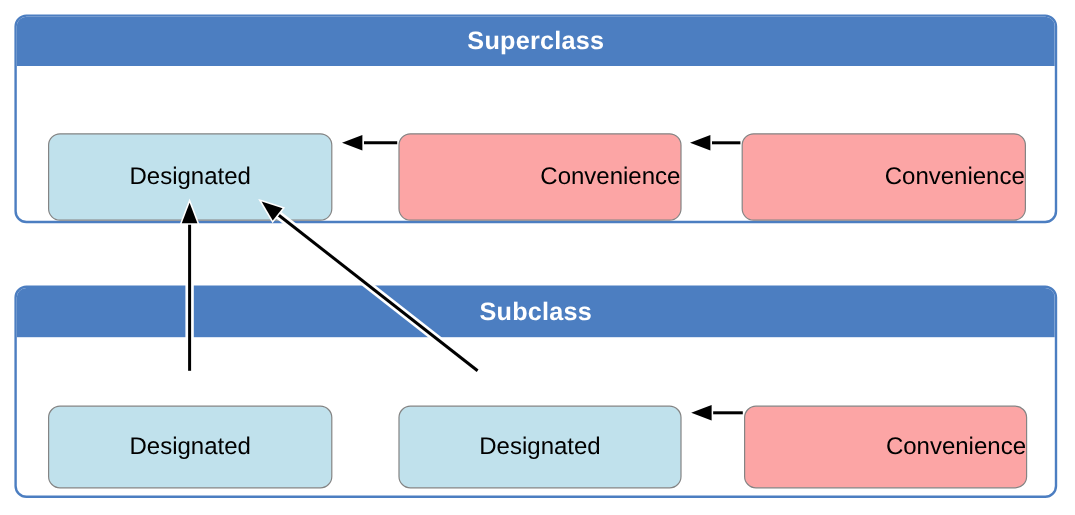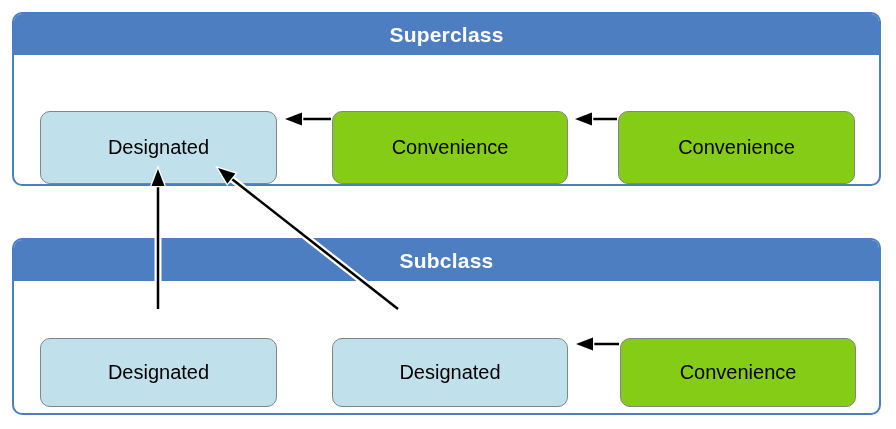--- a/index.html
+++ b/index.html
@@ -44,21 +44,21 @@
     border-radius: 10px;
     display: flex;
     align-items: center;
     justify-content: center;
     font-size: 20px;
     color: #000000;
     box-sizing: border-box;
     margin-top: 29px;
   }
   .node-designated { background: #c0e1ec; }
-  .node-convenience { background: #84cc16; }
+  .node-convenience { background: #fca5a5; justify-content: flex-end; }
   .arrow-layer {
     position: absolute;
     left: 0; top: 0;
     width: 896px;
     height: 429px;
     pointer-events: none;
     z-index: 10;
   }
   .arrow-halo {
     stroke: #ffffff;

